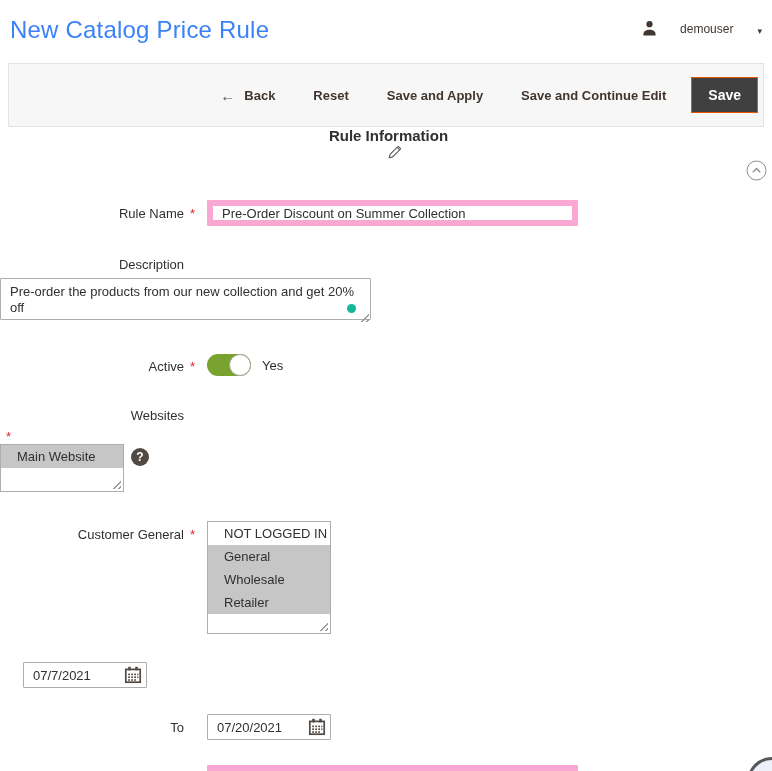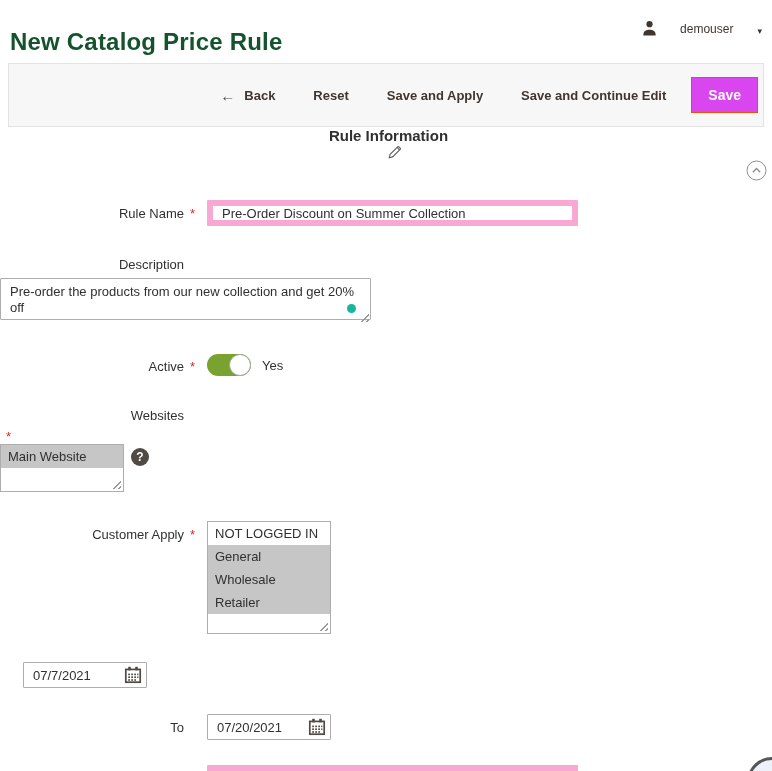--- a/index.html
+++ b/index.html
@@ -1,32 +1,32 @@
 <!DOCTYPE html>
 <html><head>
 <meta charset="utf-8">
 <style>
   * { margin:0; padding:0; box-sizing:border-box; }
   html,body { width:772px; height:771px; background:#fff; overflow:hidden; position:relative;
               font-family:"Liberation Sans", sans-serif; color:#303030; }
 
   
   .page-header { position:relative; height:63px; padding:16px 10px 0 10px; }
-  .page-title { font-size:24px; font-weight:700; color:#14532d; letter-spacing:.2px;margin-top:12px; }
+  .page-title { font-size:24px; font-weight:400; color:#3b82f6; letter-spacing:.2px; }
   .user-menu { position:absolute; top:20px; right:10px; display:flex; align-items:flex-end; gap:23px;
                font-size:12px; color:#41362f; cursor:pointer; }
   .user-caret { font-size:9px; color:#41362f; margin-left:1px; }
 
   
   .toolbar { margin:0 8px; height:64px; background:#f7f7f7; border:1px solid #e3e3e3;
              display:flex; align-items:center; justify-content:flex-end; gap:38px; padding-right:5px; }
   .tb-btn { background:none; border:none; font-family:inherit; font-size:13px; font-weight:600;
             color:#41362f; cursor:pointer; display:flex; align-items:center; gap:9px; }
   .tb-btn .arrow { font-size:15px; font-weight:400; color:#514943; }
-  .tb-btn.primary { background:#d946ef; border:1px solid #eb5202; color:#fff; font-size:14px;
+  .tb-btn.primary { background:#404040; border:1px solid #eb5202; color:#fff; font-size:14px;
                     padding:9px 16px; margin-left:-13px; }
 
   
   .section-header { padding:0 5px 0 10px; display:flex; align-items:center; height:21px;flex-direction:column; }
   .section-title { font-size:15px; font-weight:600; color:#303030; }
   .edit-icon { margin-left:13px; display:inline-flex; cursor:pointer; }
   .collapse-btn { margin-left:auto; background:none; border:none; cursor:pointer; display:inline-flex; padding:0; }
 
   
   .form { margin-top:52px; }
@@ -58,21 +58,21 @@
   
   .active-line { display:flex; align-items:center; gap:11px; padding-top:1px; }
   .switch { width:44px; height:22px; border-radius:11px; background:#79a22e; position:relative; cursor:pointer; }
   .switch .knob { position:absolute; right:0; top:0; width:22px; height:22px; border-radius:50%;
                   background:#fff; border:1px solid #a5a5a5; }
   .toggle-label { font-size:13px; color:#303030; }
 
   
   .msel-line { display:flex; align-items:flex-start; }
   .msel { width:124px; border:1px solid #adadad; background:#fff; position:relative; cursor:default; }
-  .opt { height:23px; line-height:23px; padding:0 7px; font-size:13px; color:#303030;
+  .opt { height:23px; line-height:23px; padding:0 16px; font-size:13px; color:#303030;
          white-space:nowrap; overflow:hidden; }
   .opt.selected { background:#c6c6c6; }
   .msel .filler-sm { height:24px; }
   .msel .filler-xs { height:19px; }
   .help-icon { width:18px; height:18px; border-radius:50%; background:#514943; color:#fff;
                font-size:12px; font-weight:700; line-height:18px; text-align:center;
                margin-left:7px; margin-top:4px; cursor:pointer; }
 
   
   .date-wrap { position:relative; width:124px; }
@@ -173,21 +173,21 @@
           <div class="opt selected">Main Website</div>
           <div class="filler-sm"></div>
           <span class="resize-handle"></span>
         </div>
         <span class="help-icon">?</span>
       </div>
     </div>
   </div>
 
   <div class="row mb-cg">
-    <div class="lbl">Customer Apply</div>
+    <div class="lbl">Customer General</div>
     <div class="req">*</div>
     <div class="ctrl">
       <div class="msel" style="height:113px;">
         <div class="opt">NOT LOGGED IN</div>
         <div class="opt selected">General</div>
         <div class="opt selected">Wholesale</div>
         <div class="opt selected">Retailer</div>
         <div class="filler-xs"></div>
         <span class="resize-handle"></span>
       </div>

